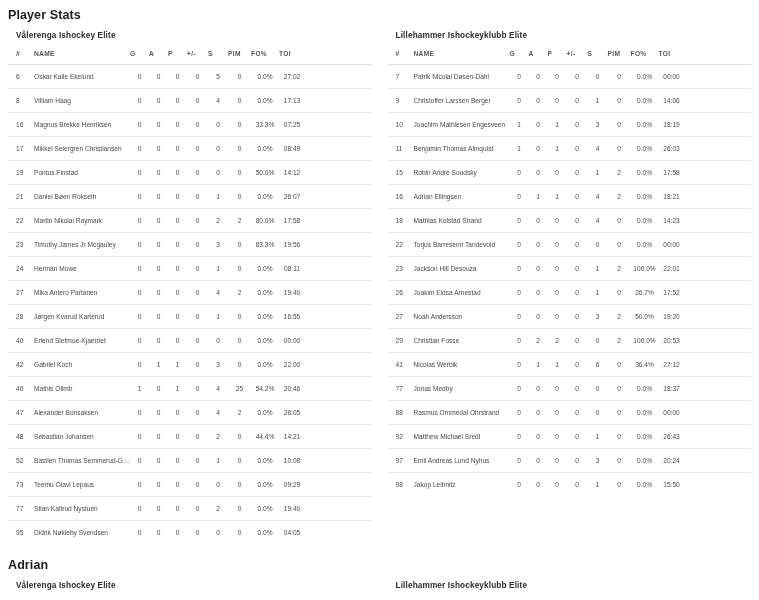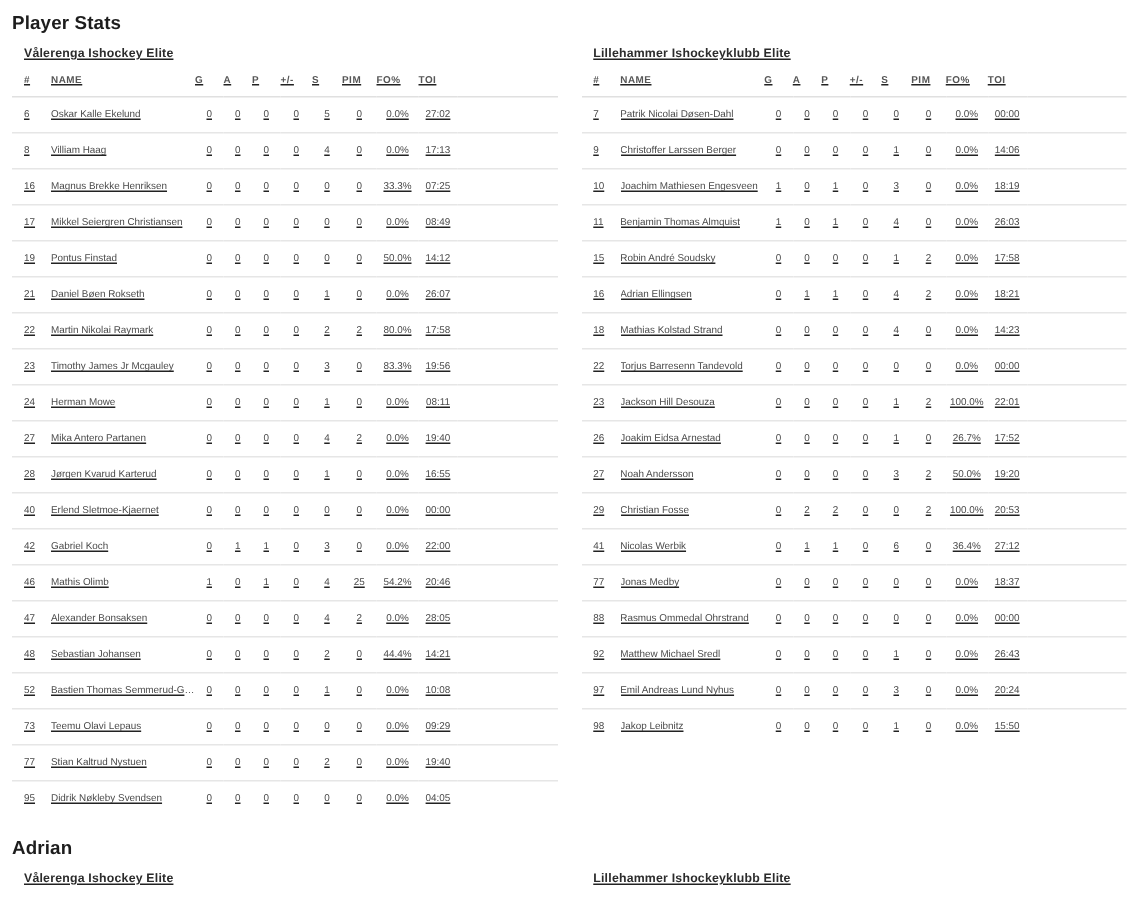--- a/index.html
+++ b/index.html
@@ -37,21 +37,20 @@
   .section-title.goalies {
     padding-top: 0;
   }
 
   
   .teams {
     display: flex;
     flex-direction: row;
     width: 759px;
     align-items: flex-start;
-    text-decoration: underline;
   }
   .team-col {
     width: 379.5px;
     padding: 0 8px 0 8px;
   }
   .team-col.right {
     padding-left: 8px;
   }
 
   .team-name {

